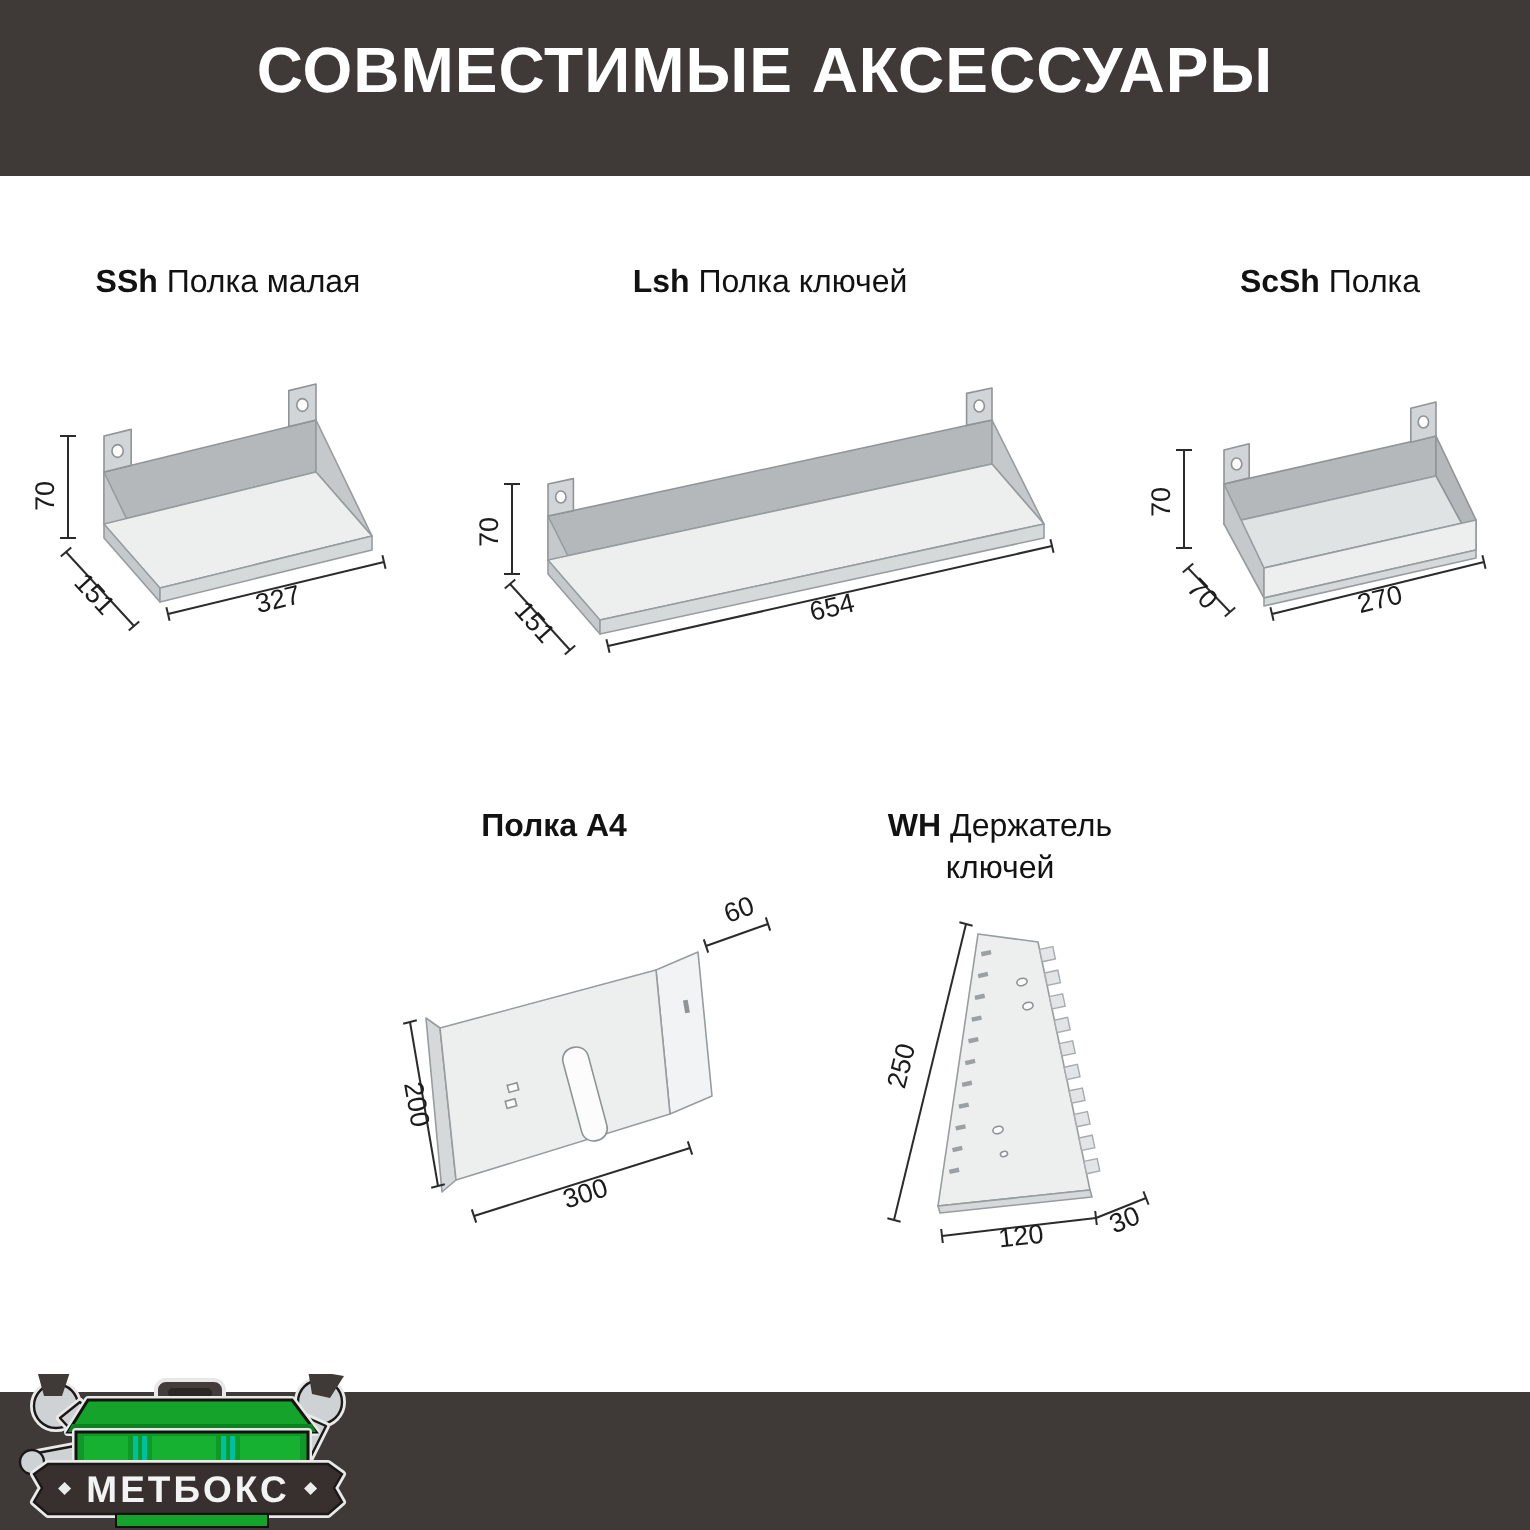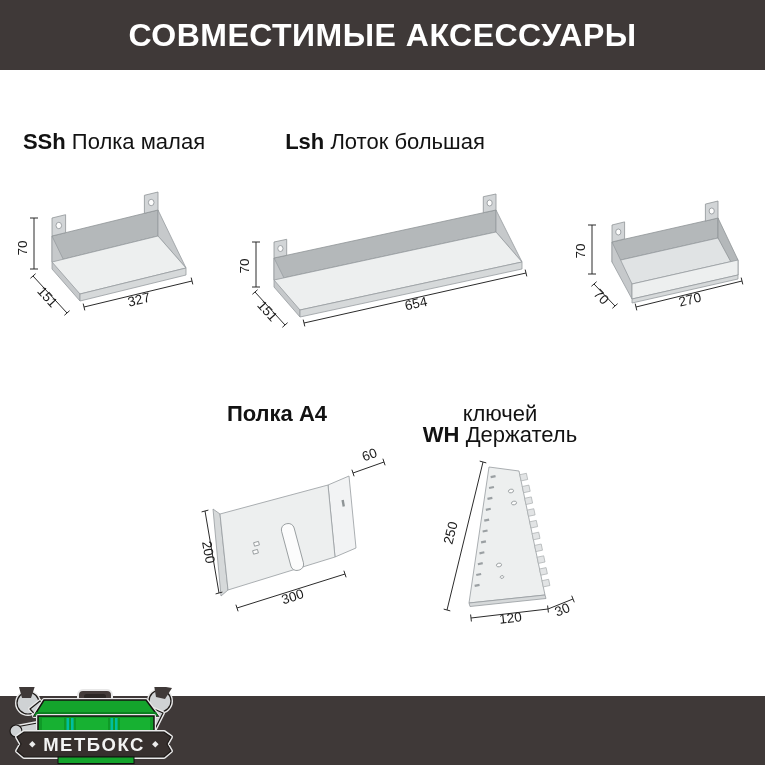--- a/index.html
+++ b/index.html
@@ -1,21 +1,21 @@
 <!DOCTYPE html>
 <html style="--c-header_bg: #3f3938; --c-footer_bg: #3f3938; --c-title_color: #ffffff; --c-brand_green: #14a42c; --c-brand_green_dark: #0b8120; --c-brand_teal: #00bfa0; --c-metal_light: #edefef; --c-metal_mid: #c6c9cb; --c-metal_dark: #b4b8ba; --c-metal_face: #d6d9da; --c-dim_line: #2b2b2b;"><head>
 <meta charset="utf-8">
 <style>
   html,body{margin:0;padding:0}
   body{width:765px;height:765px;position:relative;background:#ffffff;
        font-family:"Liberation Sans",sans-serif;overflow:hidden}
-  #header{position:absolute;left:0;top:0;width:765px;height:70px;
+  #header{position:absolute;left:0;top:0;width:765px;height:88px;
           background:var(--c-header_bg);color:var(--c-title_color);
           font-size:32px;font-weight:bold;text-align:center;line-height:70px;letter-spacing:.5px}
-  .plabel{position:absolute;font-size:22px;line-height:21px;text-align:center;color:#121212;width:200px}
+  .plabel{position:absolute;font-size:16px;line-height:21px;text-align:center;color:#121212;width:200px}
   .plabel b{font-weight:bold}
   svg.draw{position:absolute}
   .m-light{fill:var(--c-metal_light);stroke:#979c9f;stroke-width:.8;stroke-linejoin:round}
   .m-mid{fill:var(--c-metal_mid);stroke:#979c9f;stroke-width:.8;stroke-linejoin:round}
   .m-dark{fill:var(--c-metal_dark);stroke:#8f9497;stroke-width:.8;stroke-linejoin:round}
   .m-face{fill:var(--c-metal_face);stroke:#979c9f;stroke-width:.8;stroke-linejoin:round}
   .m-ear{fill:#d2d5d7;stroke:#8f9497;stroke-width:.8;stroke-linejoin:round}
   .m-int{fill:#e0e3e4;stroke:#979c9f;stroke-width:.8;stroke-linejoin:round}
   .hole{fill:#fcfcfc;stroke:#8d9295;stroke-width:.8}
   .dim{stroke:var(--c-dim_line);stroke-width:1;fill:none}
@@ -31,23 +31,25 @@
 <div id="header">
   <span>СОВМЕСТИМЫЕ АКСЕССУАРЫ</span>
 </div>
 
 <div class="plabel" style="left:14px;top:131px">
   <b>SSh</b>
   <span>Полка малая</span>
 </div>
 <div class="plabel" style="left:285px;top:131px">
   <b>Lsh</b>
-  <span>Лоток большая</span>
+  <span>Полка ключей</span>
 </div>
 <div class="plabel" style="left:565px;top:131px">
+  <div><b>ScSh</b>
+  <span>Полка</span></div>
 </div>
 
 <svg class="draw" style="left:16px;top:190px" width="195" height="130" viewBox="0 0 195 130">
   <g>
     <polygon class="m-dark" points="36,46 142,20 142,46 36,72"></polygon>
     <polygon class="m-mid" points="142,20 170,78 142,46"></polygon>
     <polygon class="m-mid" points="36,46 64,104 64,111 36,79"></polygon>
     <polygon class="m-light" points="36,72 142,46 170,78 64,104"></polygon>
     <polygon class="m-face" points="64,104 170,78 170,85 64,111"></polygon>
     <polygon class="m-ear" points="36,46 36,28 49.6,24.7 49.6,42.7"></polygon>
@@ -138,23 +140,23 @@
     <line class="dim" x1="171.2" y1="81.6" x2="172.8" y2="88.4"></line>
     <text class="dimtxt" x="121" y="108" text-anchor="middle" transform="rotate(-13.8 121 108)">270</text>
   </g>
 </svg>
 
 <div class="plabel" style="left:177px;top:403px">
   <b>Полка А4</b>
   <span></span>
 </div>
 <div class="plabel" style="left:400px;top:403px">
-  <div>ключей</div>
   <div><b>WH</b>
   <span>Держатель</span></div>
+  <div>ключей</div>
 </div>
 
 <svg class="draw" style="left:197px;top:447px" width="205" height="175" viewBox="0 0 205 175">
   <g>
     <polygon class="m-face" points="16,62 23,67 31,143 24,149"></polygon>
     <polygon style="fill:#f2f3f4;stroke:#979c9f;stroke-width:.8;stroke-linejoin:round" points="131,38 152,29 159,101 138,110"></polygon>
     <rect x="145" y="53" width="2.4" height="6.5" transform="rotate(-10 146.2 56.2)" fill="#8f9496"></rect>
     <polygon class="m-light" points="23,67 131,38 138,110 31,143"></polygon>
     <rect class="hole" x="89" y="76" width="13" height="48" rx="6" transform="rotate(-15 95.5 100)"></rect>
     <rect class="hole" x="57" y="95" width="5" height="3.6" transform="rotate(-15 59.5 96.8)"></rect>

